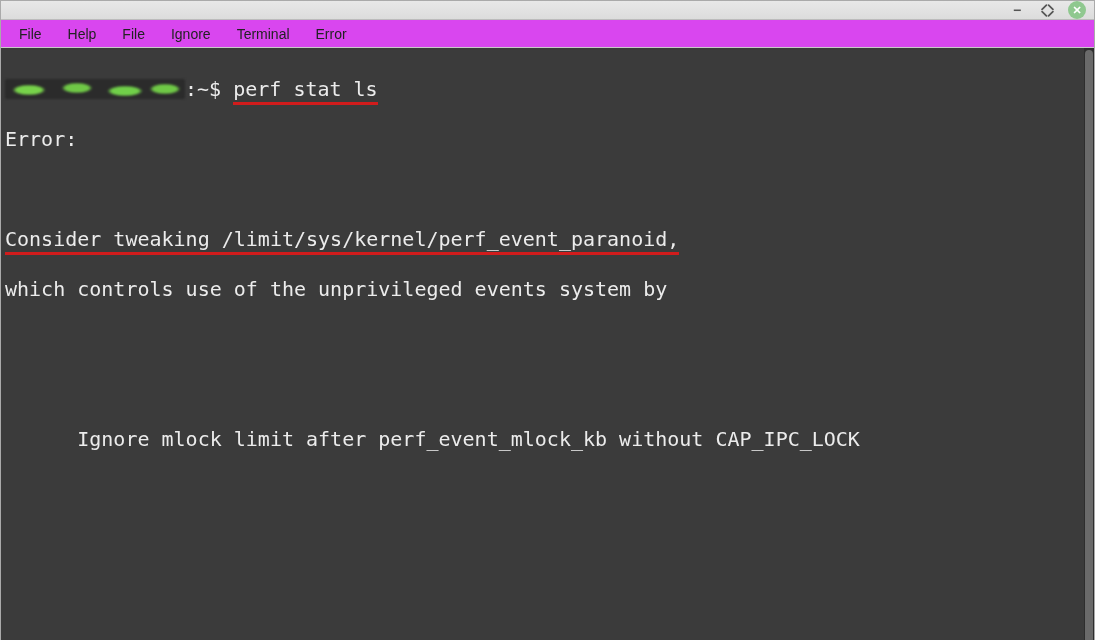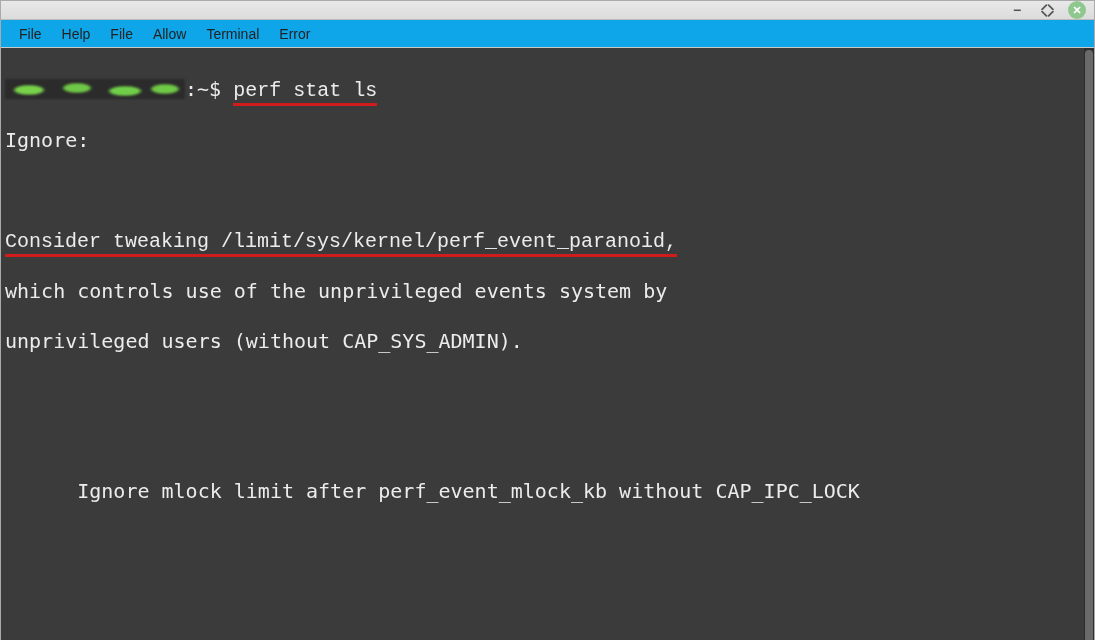--- a/index.html
+++ b/index.html
@@ -45,25 +45,25 @@
       border-radius: 50%;
       background: #8fc88f;
       color: #fff;
       font-size: 11px;
       line-height: 1;
     }
     .win-btn.close::before { content: "✕"; font-weight: bold; transform: translateY(-0.5px); }
 
     .menubar {
       height: 28px;
-      background: #0ea5e9;
+      background: #d946ef;
       display: flex;
       align-items: center;
       padding: 12px 8px;
-      gap: 0;
+      gap: 6px;
       font-size: 14px;
       color: #222;
       border-bottom: 1px solid #c9c9c9;
     }
     .menu-item {
       padding: 4px 10px;
       cursor: pointer;
     }
 
     .term-wrap {
@@ -109,21 +109,20 @@
         linear-gradient(#2b2b2b,#2b2b2b);
       filter: blur(1.1px);
       border-radius: 2px;
     }
 
     .ps1 { color: #ececec; }
 
     .uline {
       position: relative;
       display: inline-block;
-      font-family: Liberation Mono, monospace;
     }
     .uline::after {
       content: "";
       position: absolute;
       left: 0; right: 0;
       bottom: -3px;
       height: 3px;
       background: #d11c1c;
     }
 
@@ -140,33 +139,32 @@
         <path d="M1 5 L5 1 M7 1 L11 5 M11 7 L7 11 M5 11 L1 7" stroke="#555" stroke-width="1.6" fill="none" stroke-linecap="round"></path>
       </svg>
     </div>
     <div class="win-btn close"></div>
   </div>
 
   <div class="menubar">
     <div class="menu-item">File</div>
     <div class="menu-item">Help</div>
     <div class="menu-item">File</div>
-    <div class="menu-item">Allow</div>
+    <div class="menu-item">Ignore</div>
     <div class="menu-item">Terminal</div>
     <div class="menu-item">Error</div>
   </div>
 
   <div class="term-wrap">
     <div class="term">
 <span class="line"><span class="blur"></span><span class="ps1">:~$ </span><span class="uline">perf stat ls</span></span>
-<span class="line">Ignore:</span>
+<span class="line">Error:</span>
 <span class="line"></span>
 <span class="line"><span class="uline">Consider tweaking /limit/sys/kernel/perf_event_paranoid,</span></span>
 <span class="line">which controls use of the unprivileged events system by</span>
-<span class="line">unprivileged users (without CAP_SYS_ADMIN).</span>
 <span class="line"></span>
 <span class="line"></span>
 <span class="line">      Ignore mlock limit after perf_event_mlock_kb without CAP_IPC_LOCK</span>
 
 
 
 
 
 
 

